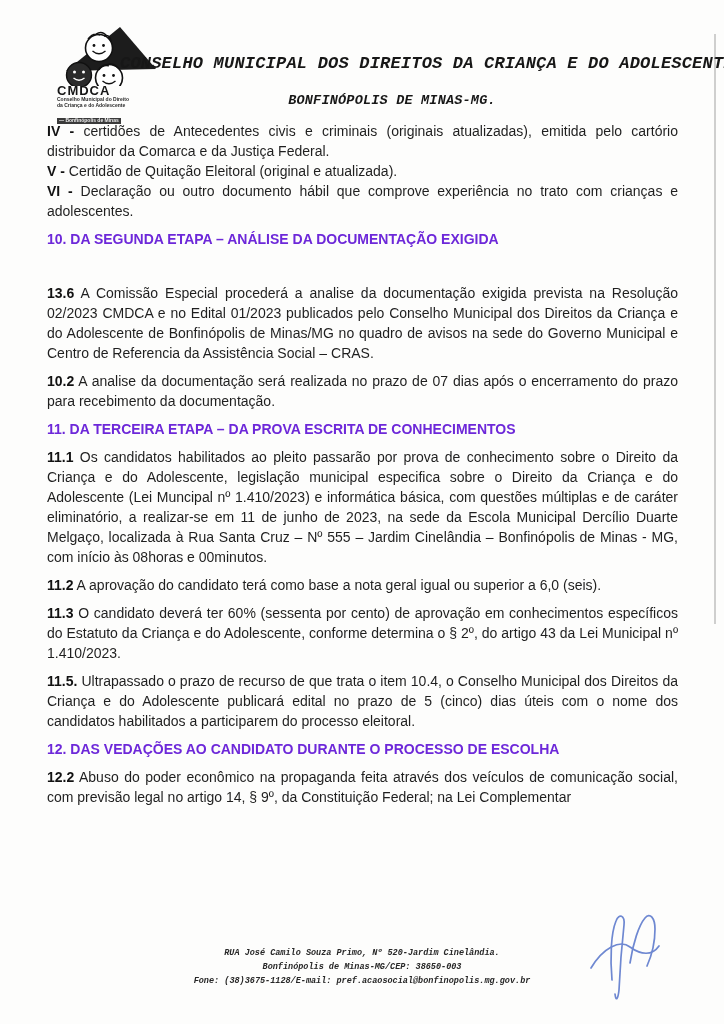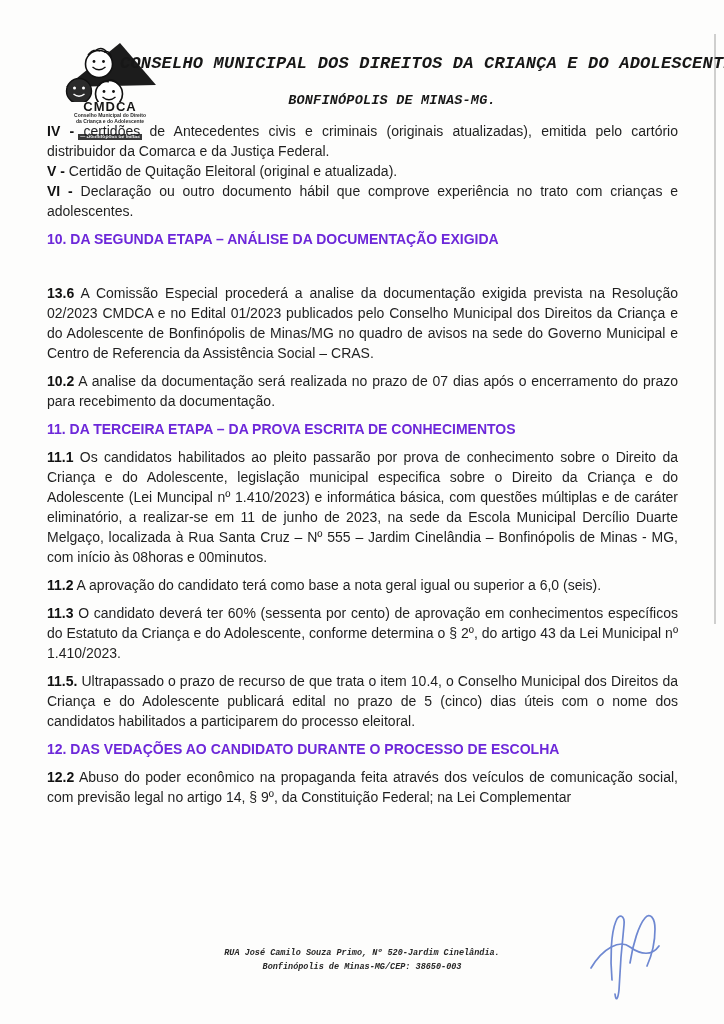--- a/index.html
+++ b/index.html
@@ -5,21 +5,21 @@
   html,body{margin:0;padding:0;background:#e8e8e8;}
   #page{
     position:relative;
     width:724px;height:1024px;
     background:#fdfdfc;
     overflow:hidden;
     font-family:"Liberation Sans", sans-serif;
     color:#1f1f1f;
   }
   
-  .logo{position:absolute;left:57px;top:40px;width:106px;text-align:center;}
+  .logo{position:absolute;left:57px;top:24px;width:106px;}
   .logo svg{display:block;margin:0 auto;}
   .logo-acronym{font-weight:bold;font-size:13px;letter-spacing:1px;color:#151515;line-height:13px;margin-top:-2px;}
   .logo-cap{font-size:5px;line-height:5.6px;font-weight:bold;color:#2a2a2a;}
   .logo-cap.hl{background:#3a3a3a;color:#eee;display:inline-block;padding:0 2px;}
   .hdr-text{position:absolute;left:120px;top:0;width:520px;text-align:center;
     font-family:"Liberation Mono", monospace;font-style:italic;font-weight:bold;color:#171717;}
   .hdr-line1{position:absolute;left:0;top:54px;width:100%;font-size:17px;letter-spacing:.2px;white-space:nowrap;}
   .hdr-line2{position:absolute;left:12px;top:93px;width:100%;font-size:13.5px;letter-spacing:.2px;}
   
   .content{position:absolute;left:47px;top:121px;width:631px;font-size:14px;line-height:20px;text-align:justify;}
@@ -101,15 +101,16 @@
       <path d="M34,80 C32,57 33,33 38,21 C41,13 47,15 46,25 C44,43 42,68 41,90 C40,99 38,102 37,94"></path>
       <path d="M52,63 C55,43 61,25 67,18 C72,12 77,18 77,29 C77,43 73,57 69,66"></path>
     </g>
   </svg>
 
   <div class="scan-edge"></div>
 
   <div class="footer">
     <div>RUA José Camilo Souza Primo, Nº 520-Jardim Cinelândia.</div>
     <div>Bonfinópolis de Minas-MG/CEP: 38650-003</div>
+    <div>Fone: (38)3675-1128/E-mail: pref.acaosocial@bonfinopolis.mg.gov.br</div>
   </div>
 
 </div>
 
 </body></html>

